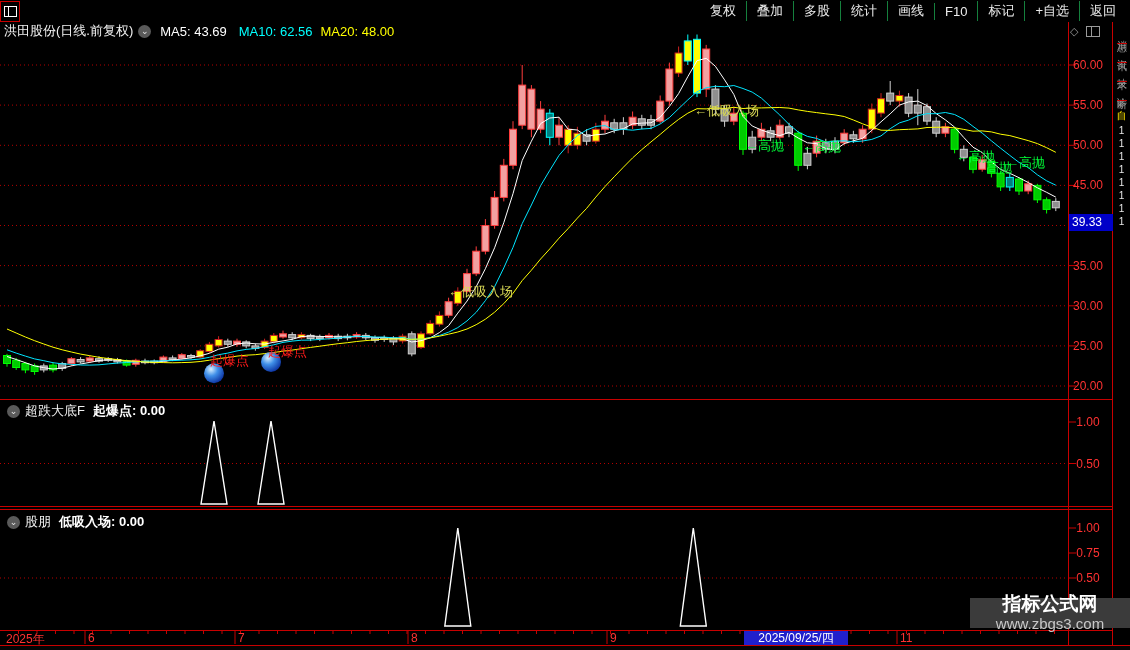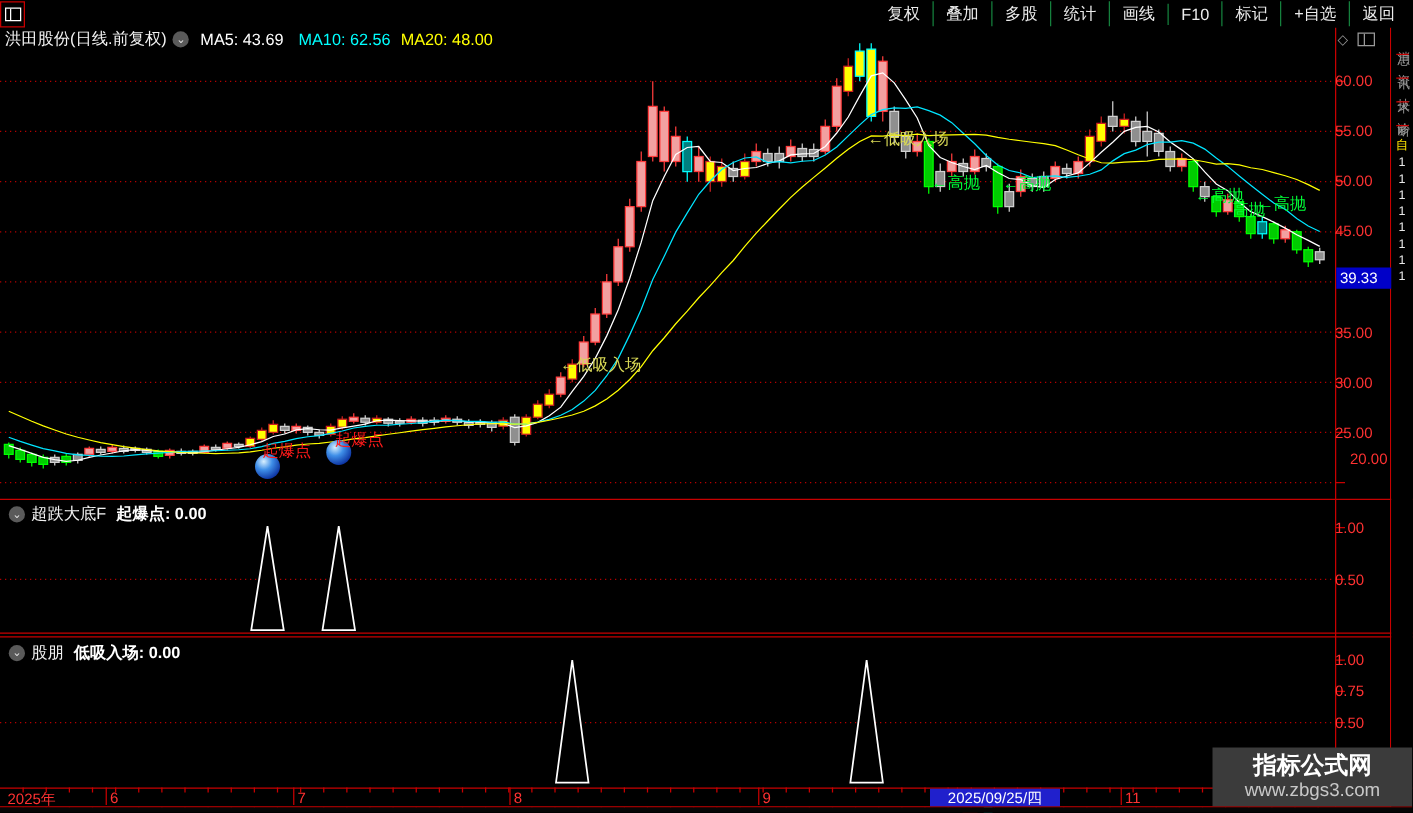--- a/index.html
+++ b/index.html
@@ -26,40 +26,40 @@
   .corner-icons{position:absolute;left:1070px;top:25px;display:flex;gap:8px;align-items:center;z-index:4;}
   .diamond{color:#9a9a9a;font-size:11px;}
   .sqicon{width:12px;height:9px;border:1px solid #9a9a9a;position:relative;}
   .sqicon:before{content:"";position:absolute;left:4px;top:0;height:9px;border-left:1px solid #9a9a9a;}
   
   svg.layer{position:absolute;left:0;top:0;z-index:1;}
   
   .hline{position:absolute;left:0;width:1130px;height:1px;background:#c80000;z-index:2;}
   .vline{position:absolute;width:1px;background:#c80000;z-index:2;}
   
-  .plabel{position:absolute;left:1068px;width:40px;text-align:left;color:#ff3232;font-size:12px;z-index:3;}
+  .plabel{position:absolute;left:1068px;width:40px;text-align:center;color:#ff3232;font-size:12px;z-index:3;}
   .lastbox{position:absolute;left:1069px;top:214px;width:44px;height:17px;background:#0000c8;color:#ffffff;
            font-size:12px;line-height:17px;padding-left:3px;box-sizing:border-box;z-index:3;}
   
   .phead{position:absolute;left:2px;display:flex;align-items:center;z-index:3;}
   .pname{color:#f0f0f0;font-size:13px;margin-right:8px;}
   .pval{color:#ffffff;font-size:13px;font-weight:bold;}
   
   .taxis-label{position:absolute;color:#ff3232;font-size:12px;top:631px;z-index:3;}
   .datebox{position:absolute;top:631px;height:14px;background:#2020cc;color:#fff;font-size:12px;line-height:14px;
            text-align:center;z-index:3;}
   
   .strip{position:absolute;left:1113px;top:22px;width:17px;height:623px;background:#000;z-index:2;
          display:flex;flex-direction:column;align-items:center;padding-top:8px;box-sizing:border-box;}
   .vseg{writing-mode:vertical-rl;color:#9a9a9a;font-size:10px;letter-spacing:2px;margin:2px 0;}
   .vsep{width:10px;height:1px;background:#c80000;margin:5px 0;}
   .vhl{color:#ffe400;font-size:10px;margin:3px 0 1px 0;}
   .vnum{color:#e8e8e8;font-size:10px;line-height:13px;}
   
-  .watermark{position:absolute;left:970px;top:598px;width:160px;height:47px;background:#3b3b3b;z-index:6;
+  .watermark{position:absolute;left:970px;top:598px;width:160px;height:30px;background:#3b3b3b;z-index:6;
              display:flex;flex-direction:column;align-items:center;justify-content:center;}
   .wm1{color:#ffffff;font-size:19px;font-weight:bold;line-height:22px;}
   .wm2{color:#c8c8c8;font-size:15px;line-height:18px;}
   .bottomstrip{position:absolute;left:0;top:646px;width:1130px;height:4px;background:#050505;z-index:2;}
 </style>
 </head>
 <body>
 
 <div class="app">
 
@@ -738,21 +738,21 @@
   <div class="vline" style="left:1112px;top:22px;height:623px"></div>
 
   <div id="price-labels">
       <div class="plabel" style="top: 58px;">60.00</div>
       <div class="plabel" style="top: 98.125px;">55.00</div>
       <div class="plabel" style="top: 138.25px;">50.00</div>
       <div class="plabel" style="top: 178.375px;">45.00</div>
       <div class="plabel" style="top: 258.625px;">35.00</div>
       <div class="plabel" style="top: 298.75px;">30.00</div>
       <div class="plabel" style="top: 338.875px;">25.00</div>
-      <div class="plabel" style="top: 360px; padding-left: 12px;">20.00</div>
+      <div class="plabel" style="top: 379px;">20.00</div>
       <div class="plabel" style="top: 415px;">1.00</div>
       <div class="plabel" style="top: 456.5px;">0.50</div>
       <div class="plabel" style="top: 521px;">1.00</div>
       <div class="plabel" style="top: 546px;">0.75</div>
       <div class="plabel" style="top: 571px;">0.50</div>
     </div>
   <div class="lastbox">39.33</div>
 
   <div class="phead" style="top:402px">
     <span class="chev">⌄</span>

